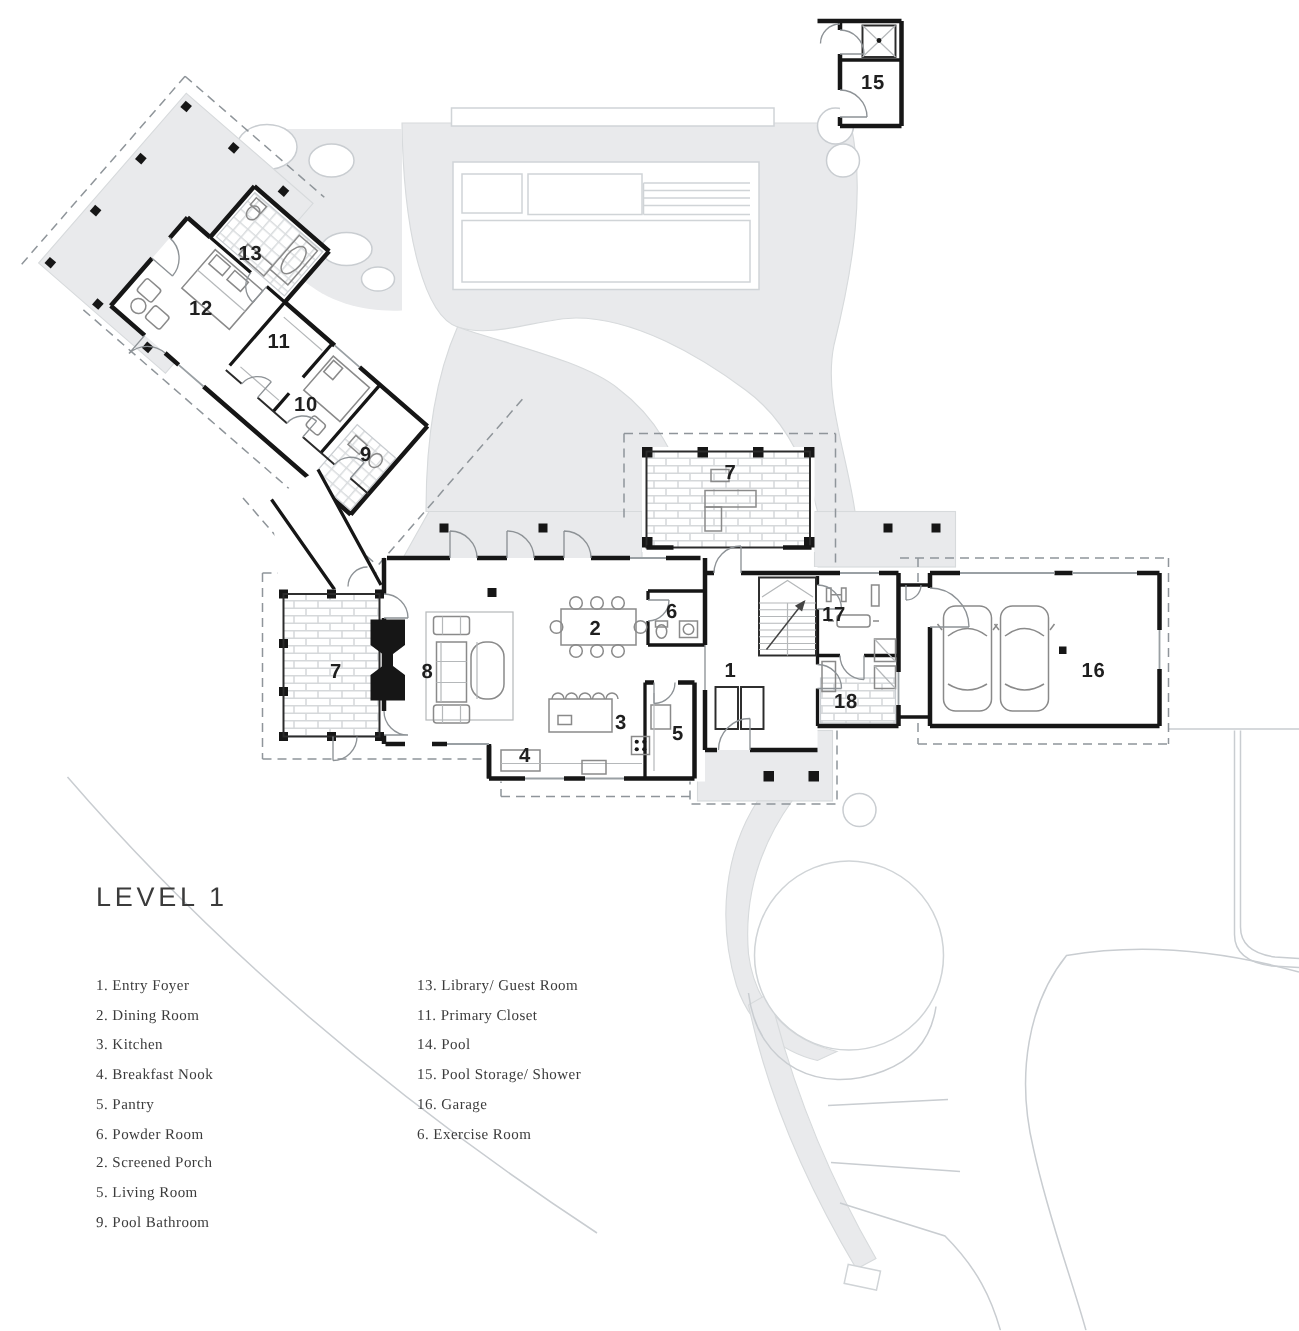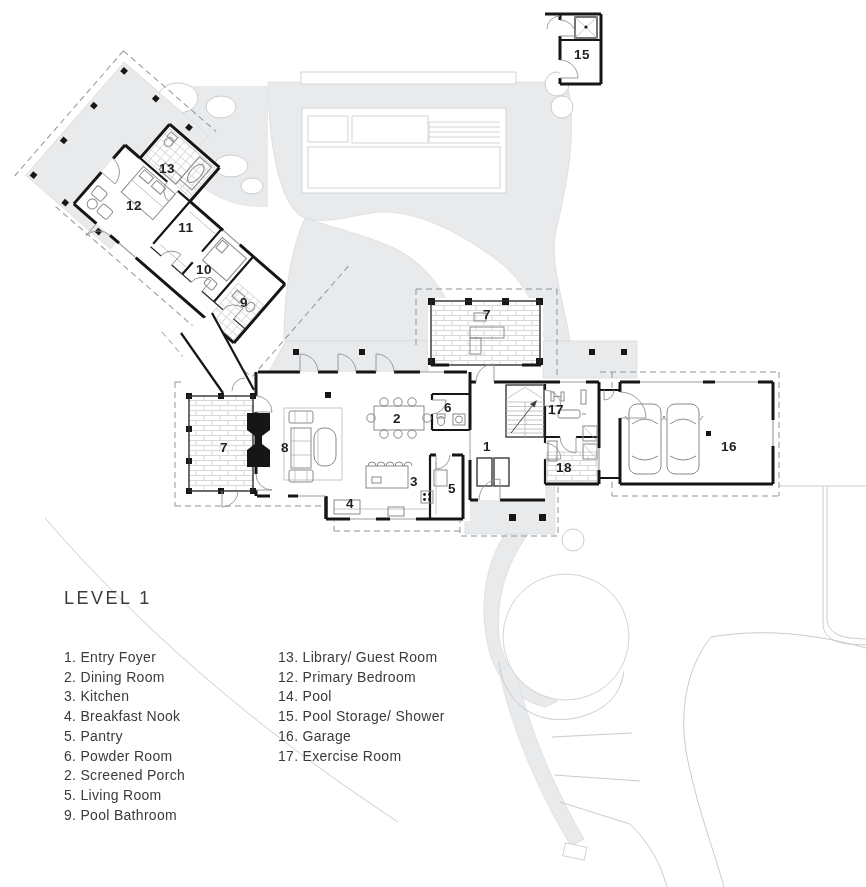--- a/index.html
+++ b/index.html
@@ -25,22 +25,22 @@
   .col{fill:var(--wall,#161616);stroke:none;}
   .hatchB{fill:url(#brick);stroke:#c9cdd1;stroke-width:.8;}
   .hatchT{fill:url(#tile);stroke:#c9cdd1;stroke-width:.8;}
   .black{fill:var(--wall,#161616);}
   .room-num{font-family:"Liberation Sans",sans-serif;font-weight:bold;font-size:13.5px;
             fill:var(--number,#1f1f1f);text-anchor:middle;letter-spacing:.5px;}
   .level-title{position:absolute;left:64px;top:588px;font-size:18px;letter-spacing:2.5px;
                color:var(--text,#3b3b3b);}
   .legend-col{position:absolute;top:648px;}
   .legend-col.left{left:64px;} .legend-col.right{left:278px;}
-  .legend-item{font-size:14px;line-height:19.7px;color:var(--text,#3b3b3b);
-               letter-spacing:.3px;white-space:nowrap;}
+  .legend-item{font-size:10px;line-height:19.7px;color:var(--text,#3b3b3b);
+               letter-spacing:.3px;white-space:nowrap;font-family:Liberation Serif, serif;}
 </style>
 </head>
 <body>
 
 <div class="canvas" style="--paving: #e9eaec; --site_line: #c9cdd1; --wall: #161616; --furniture: #8a8a8a; --dash: #8f959a; --text: #3b3b3b; --number: #1f1f1f;">
 
 <svg width="866" height="887" viewBox="0 0 866 887" xmlns="http://www.w3.org/2000/svg">
   <defs>
     <pattern id="brick" width="16" height="10" patternUnits="userSpaceOnUse">
       <path d="M0,0.5H16 M0,5.5H16 M4,0V5 M12,5V10" stroke="#d5d8da" stroke-width="1" fill="none"></path>
@@ -373,20 +373,20 @@
       <div class="legend-item">3. Kitchen</div>
       <div class="legend-item">4. Breakfast Nook</div>
       <div class="legend-item">5. Pantry</div>
       <div class="legend-item">6. Powder Room</div>
       <div class="legend-item">2. Screened Porch</div>
       <div class="legend-item">5. Living Room</div>
       <div class="legend-item">9. Pool Bathroom</div>
     </div>
 <div class="legend-col right" id="legend-right">
       <div class="legend-item">13. Library/ Guest Room</div>
-      <div class="legend-item">12. Primary Bedroom</div>
+      <div class="legend-item">11. Primary Closet</div>
       <div class="legend-item">14. Pool</div>
       <div class="legend-item">15. Pool Storage/ Shower</div>
       <div class="legend-item">16. Garage</div>
-      <div class="legend-item">17. Exercise Room</div>
+      <div class="legend-item">6. Exercise Room</div>
     </div>
 
 </div>
 
 </body></html>

